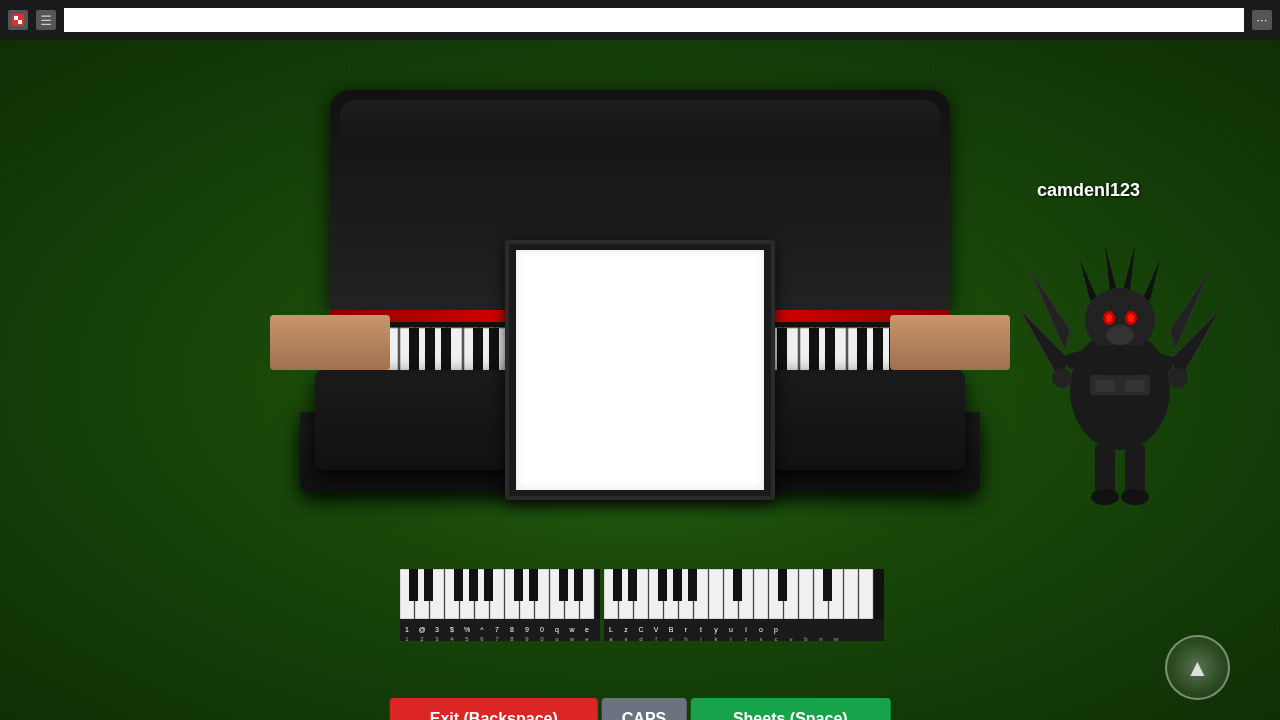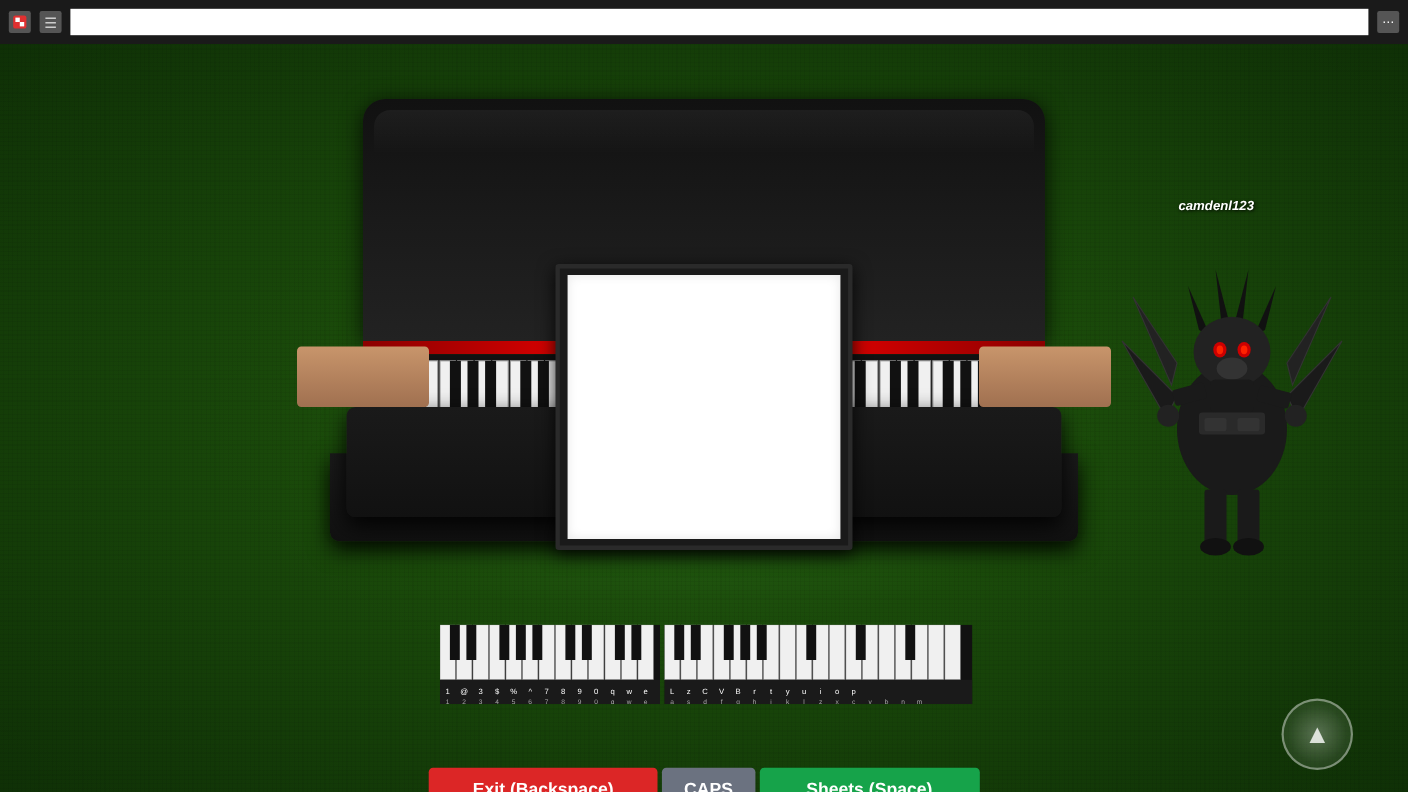--- a/index.html
+++ b/index.html
@@ -329,25 +329,24 @@
       color: rgba(255,255,255,0.8);
       font-size: 24px;
     }
 
     
     #username-label {
       position: absolute;
       top: 100px;
       right: 140px;
       color: #ffffff;
-      font-size: 12px;
+      font-size: 18px;
       font-weight: bold;
       text-shadow: 1px 1px 3px rgba(0,0,0,0.9);
       z-index: 7;
-      font-style: italic;
     }
   </style>
 </head>
 <body>
 
 <div id="game-container">
 
   <div id="title-bar">
     <div class="title-bar-icon">
       <svg width="16" height="16" viewBox="0 0 16 16">

